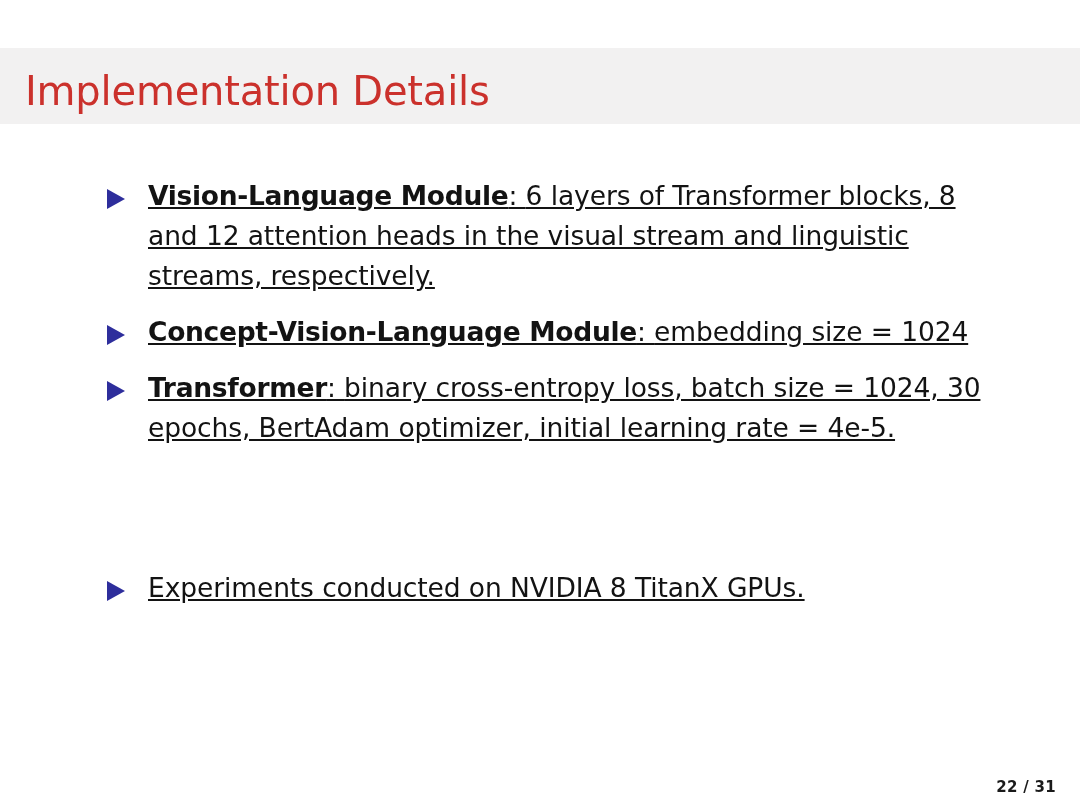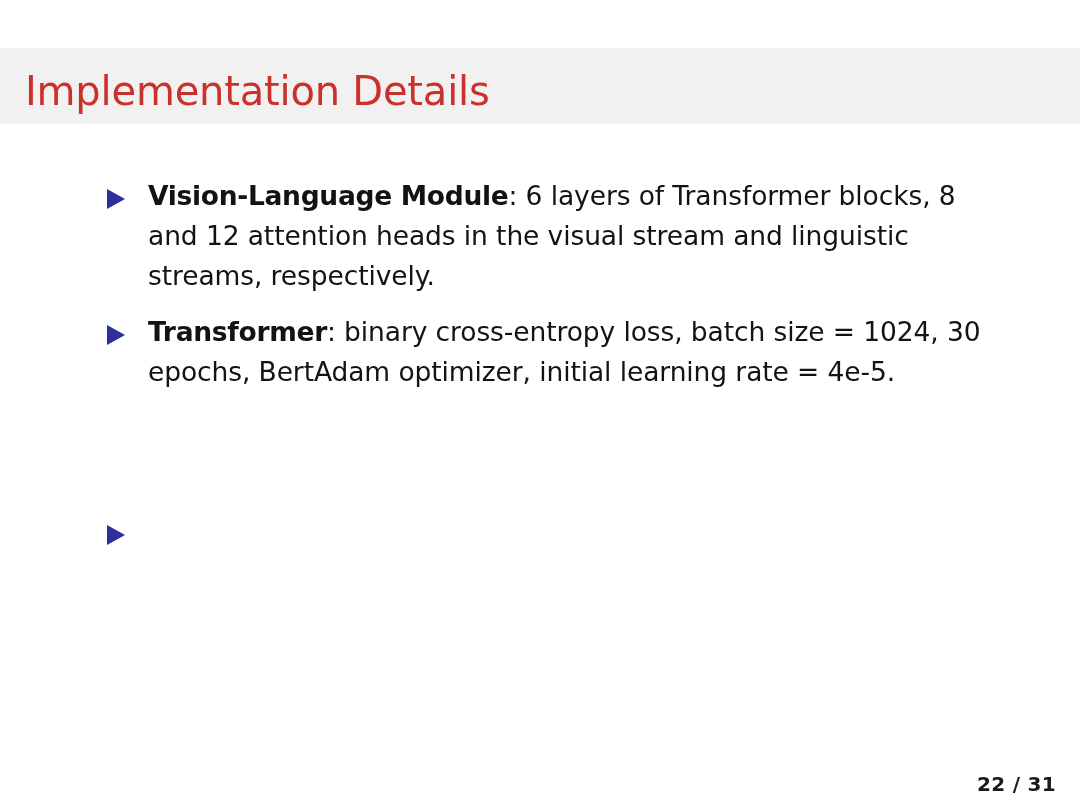--- a/index.html
+++ b/index.html
@@ -62,20 +62,21 @@
   }
 
   li.bullet {
     position: relative;
     padding-left: 44px;
     margin: 0 0 16px 0;
     font-size: 26.5px;
     line-height: 40px;
     color: #131313;
     letter-spacing: -0.1px;
+    text-decoration: underline;
   }
   li.bullet:last-child {
     margin-bottom: 0;
   }
 
   li.bullet .tri {
     position: absolute;
     left: 3px;
     top: 13px;
     width: 0;
@@ -97,21 +98,21 @@
 
   li.bullet.standalone {
     margin-bottom: 0;
   }
 
   
   .footer {
     position: absolute;
     right: 24px;
     bottom: 14px;
-    font-size: 20px;
+    font-size: 15px;
     font-weight: 700;
     color: #1a1a1a;
     letter-spacing: 0.3px;
   }
 </style>
 </head>
 <body>
 
 <div class="slide">
 
@@ -121,30 +122,35 @@
 
   <div class="content">
     <ul class="bullets">
 
       <li class="bullet">
         <span class="tri"></span>
         <span class="lead">Vision-Language Module</span><span>: </span><span>6 layers of Transformer blocks, 8 and 12 attention heads in the visual stream and linguistic streams, respectively.</span>
       </li>
 
 
+      <li class="bullet">
+        <span class="tri"></span>
+        <span class="lead">Concept-Vision-Language Module</span><span>: </span><span>embedding size = 1024</span>
+      </li>
 
       <li class="bullet">
         <span class="tri"></span>
         <span class="lead">Transformer</span><span>: </span><span>binary cross-entropy loss, batch size = 1024, 30 epochs, BertAdam optimizer, initial learning rate = 4e-5.</span>
       </li>
 
       <li class="gap" aria-hidden="true"></li>
 
       <li class="bullet standalone">
         <span class="tri"></span>
+        <span>Experiments conducted on NVIDIA 8 TitanX GPUs.</span>
       </li>
 
     </ul>
   </div>
 
   <div class="footer">22 / 31</div>
 
 </div>
 
 </body></html>

